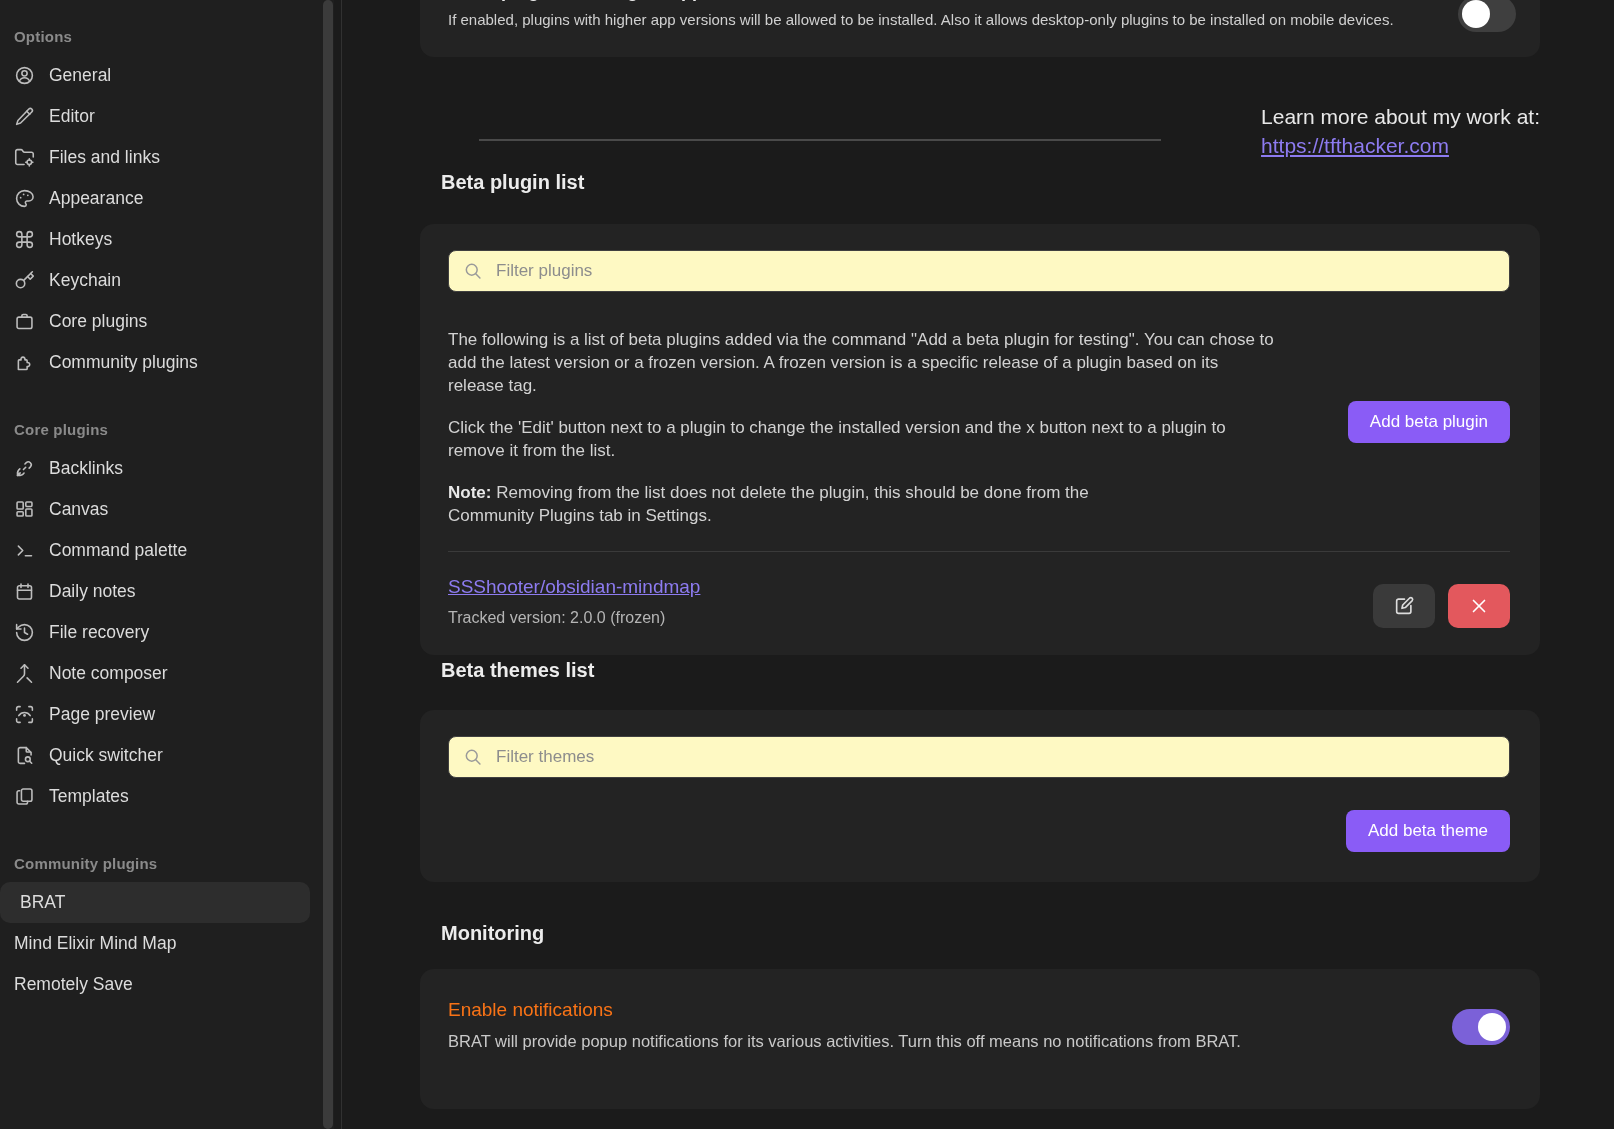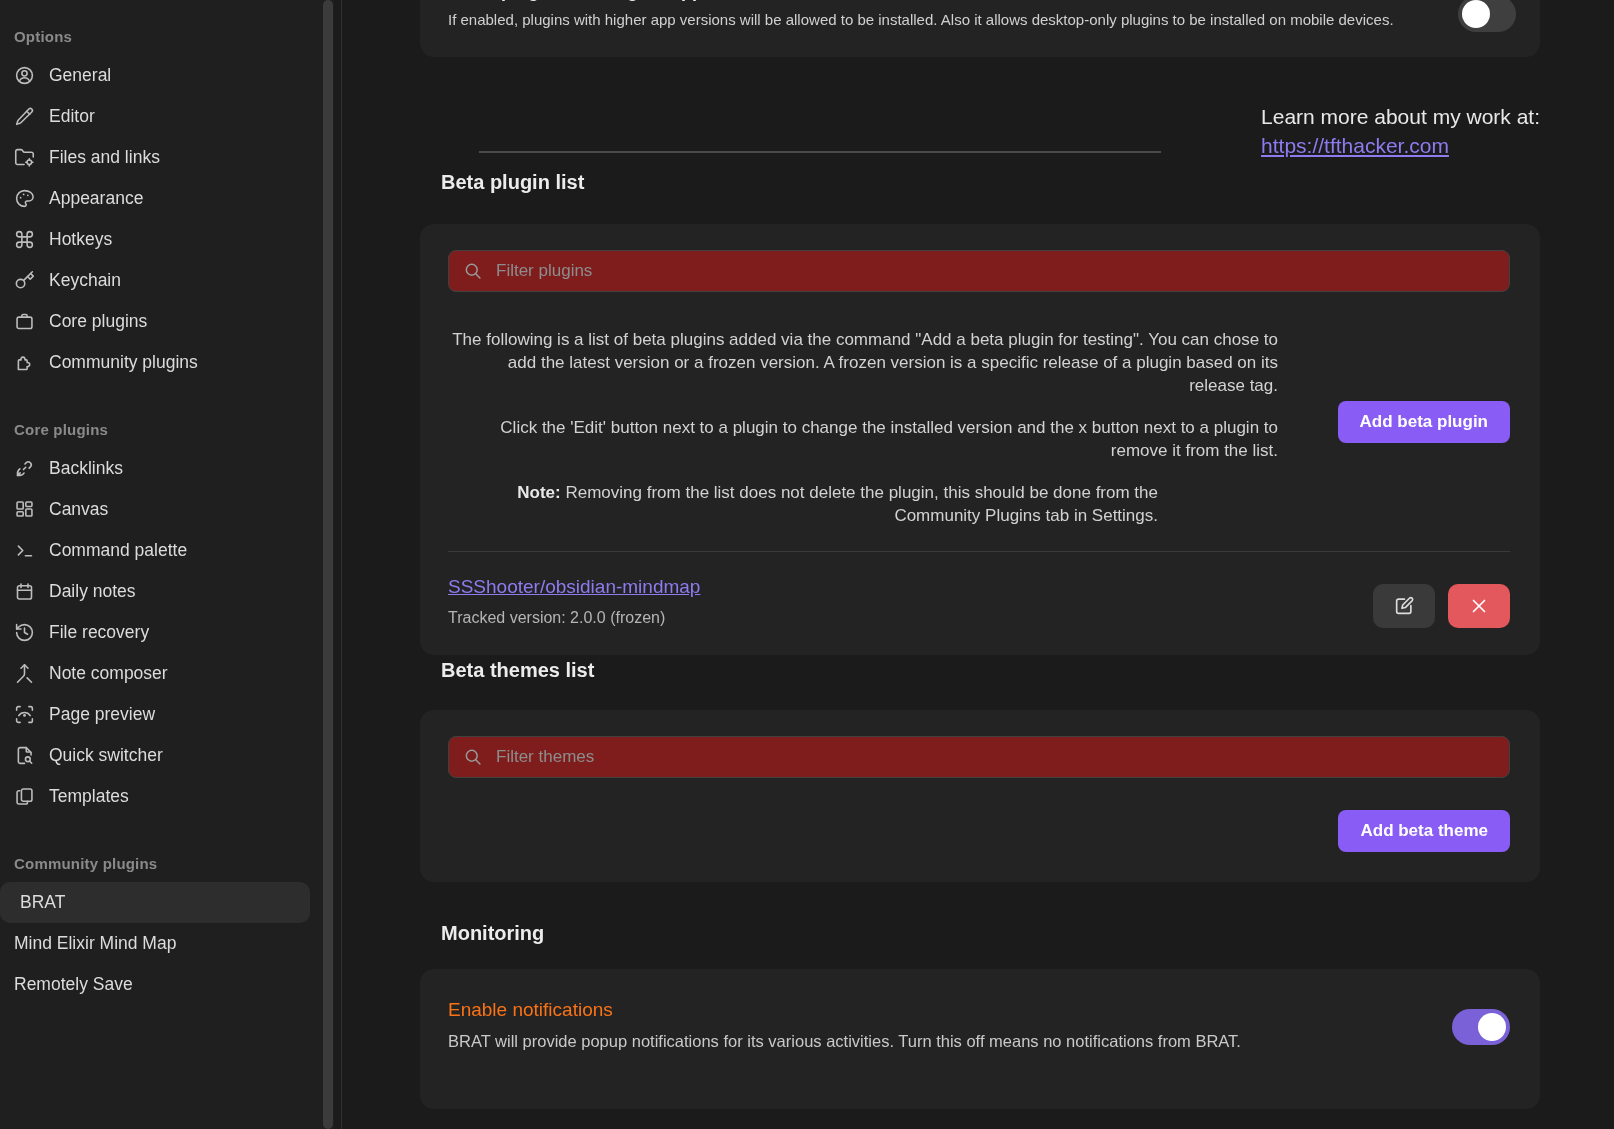--- a/index.html
+++ b/index.html
@@ -60,49 +60,49 @@
     position:absolute;cursor:pointer;
   }
   .toggle .knob{
     position:absolute;top:4px;left:4px;width:28px;height:28px;
     border-radius:50%;background:#ffffff;
   }
   .toggle.on{background:#7b61d8;}
   .toggle.on .knob{left:auto;right:4px;}
   .toggle-compat{right:24px;top:38px;}
 
-  .learn-row{display:flex;align-items:flex-end;width:1120px;margin-top:46px;}
+  .learn-row{display:flex;align-items:center;width:1120px;margin-top:46px;}
   .rule{height:2px;background:#4a4a4a;width:682px;margin-top:24px;border:none;}
   .learn{margin-left:42px;font-size:21px;color:#e8e8e8;line-height:1.38;}
   .learn a{color:#8d7bf0;text-decoration:underline;}
 
   .section-heading{
     font-size:20px;font-weight:700;color:#ececec;
     margin:0 0 0 21px;padding:0;
   }
   .h-plugins{margin-top:10px;}
   .h-themes{margin-top:4px;}
   .h-monitor{margin-top:40px;}
 
   .card-plugins{margin-top:30px;padding:26px 30px 28px 28px;}
   .search-box{
-    height:42px;border-radius:8px;background:#7f1d1d;border:1px solid #404040;
+    height:42px;border-radius:8px;background:#fef9c3;border:1px solid #404040;
     display:flex;align-items:center;gap:13px;padding:0 14px;box-sizing:border-box;
     width:100%;
   }
   .search-box svg{width:20px;height:20px;color:#9a9a9a;flex:0 0 20px;}
   .search-ph{font-size:17px;color:#8d8d8d;}
   .desc-block{margin-top:36px;width:830px;font-size:17px;color:#d2d2d2;line-height:23px;}
-  .desc-block p{margin:0 0 19px 0;text-align:right;}
+  .desc-block p{margin:0 0 19px 0;}
   .desc-block p:last-child{margin-bottom:0;}
   .note-p{width:710px;}
   .note-label{font-weight:700;color:#e8e8e8;}
   .accent-btn{
     background:#8a5cf6;color:#ffffff;border:none;border-radius:8px;
-    height:42px;padding:0 22px;font-size:17px;font-weight:700;
+    height:42px;padding:0 22px;font-size:17px;font-weight:400;
     font-family:inherit;cursor:pointer;
   }
   .add-plugin-btn{position:absolute;right:30px;top:177px;}
   .plugin-row{
     border-top:1px solid #3a3a3a;margin-top:24px;padding-top:24px;position:relative;
   }
   .plugin-link{font-size:19px;color:#8d7bf0;text-decoration:underline;}
   .plugin-tracked{margin-top:11px;font-size:16px;color:#b5b5b5;}
   .row-buttons{position:absolute;right:0;top:32px;display:flex;gap:13px;}
   .icon-btn{

